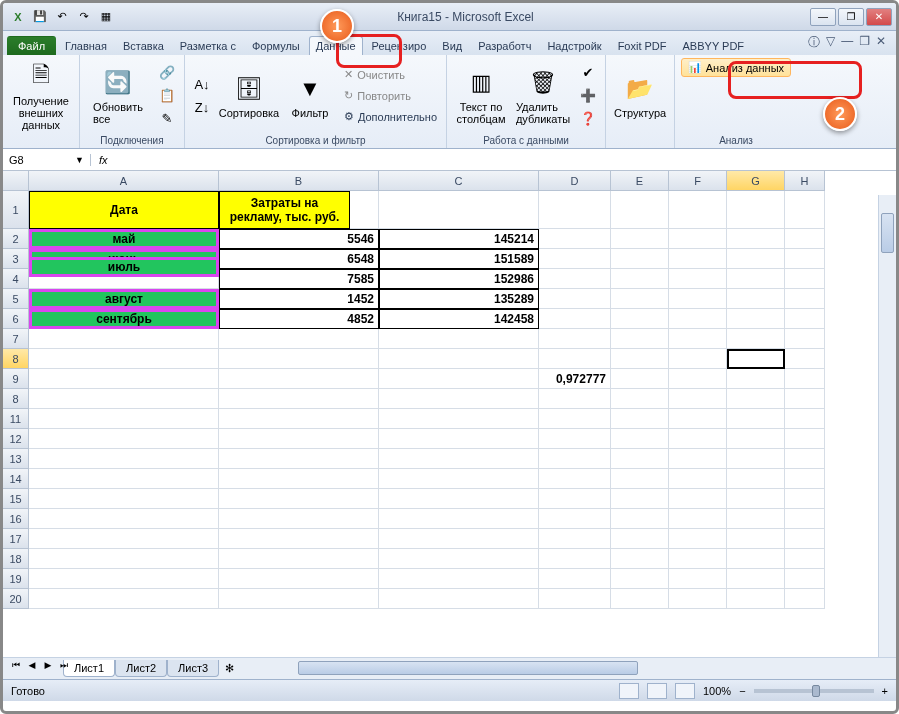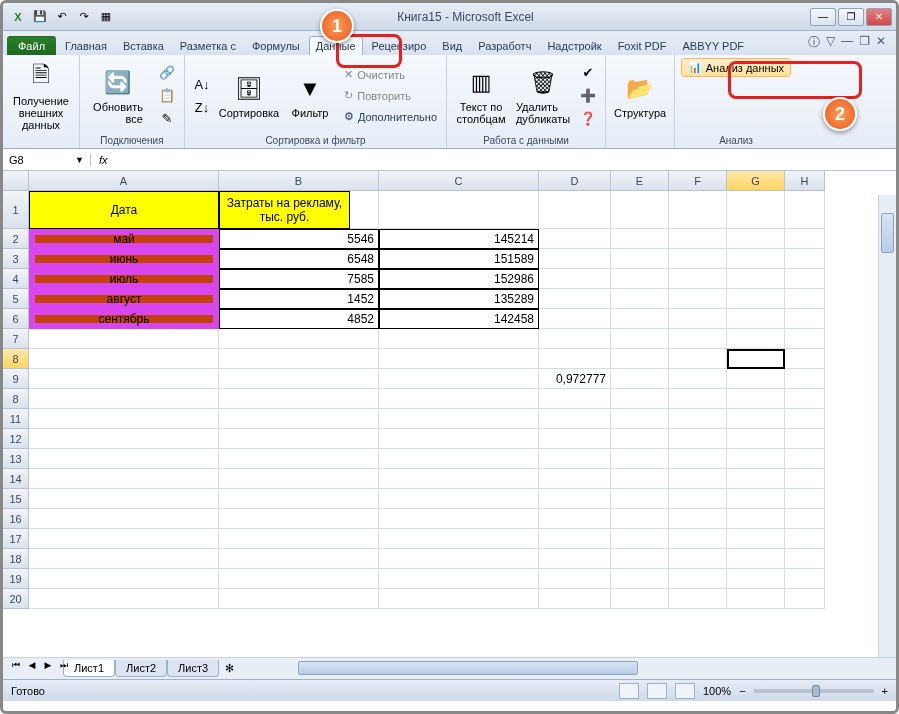--- a/index.html
+++ b/index.html
@@ -32,24 +32,24 @@
 .fx-input { flex: 1; }
 
 .grid-area { display: flex; height: 486px; position: relative; }
 .corner { width: 26px; height: 20px; background: linear-gradient(#f1f4f8,#dbe2ec); border-right: 1px solid #b7c3d3; border-bottom: 1px solid #b7c3d3; }
 .col-headers { display: flex; height: 20px; }
 .col-h { background: linear-gradient(#f1f4f8,#dbe2ec); border-right: 1px solid #b7c3d3; border-bottom: 1px solid #b7c3d3; text-align: center; font-size: 11px; line-height: 20px; color: #3a4a63; }
 .col-h.sel { background: linear-gradient(#ffe9a8,#ffd564); }
 .row-headers { width: 26px; }
 .row-h { background: linear-gradient(#f1f4f8,#dbe2ec); border-right: 1px solid #b7c3d3; border-bottom: 1px solid #b7c3d3; text-align: center; font-size: 11px; color: #3a4a63; display: flex; align-items: center; justify-content: center; }
 .row-h.sel { background: linear-gradient(#ffe9a8,#ffd564); }
-.cells { position: relative; }
+.cells { position: relative; font-weight: bold; }
 .cell { position: absolute; border-right: 1px solid #d6dde6; border-bottom: 1px solid #d6dde6; font-size: 12px; padding: 2px 4px; display: flex; align-items: center; }
 .hdr-yellow { background: #ffff00; justify-content: center; text-align: center; border: 1px solid #000; font-size: 12px; }
-.data-green { background: #c2410c; justify-content: center; border: 6px solid #d946ef; }
+.data-green { background: #22c55e; justify-content: center; border: 3px solid #d946ef; }
 .data-white { background: #fff; justify-content: flex-end; border: 1px solid #000; }
 .sel-cell { border: 2px solid #000 !important; }
 
 .scroll-v { position: absolute; right: 0; top: 192px; width: 18px; height: 472px; background: #e8eef6; border-left: 1px solid #c5d2e3; }
 .scroll-v .thumb { position: absolute; top: 18px; left: 2px; right: 2px; height: 40px; background: linear-gradient(#d8e3f2,#b9cce6); border: 1px solid #8fa2bc; border-radius: 2px; }
 .scroll-h-area { height: 22px; display: flex; border-top: 1px solid #c5d2e3; background: #e8eef6; }
 .sheet-tabs { display: flex; align-items: center; gap: 0; font-size: 11px; padding-left: 60px; }
 .sheet-nav { position: absolute; left: 6px; display: flex; gap: 2px; }
 .sheet-nav span { width: 14px; height: 14px; font-size: 9px; display: flex; align-items: center; justify-content: center; }
 .sheet-tab { padding: 2px 10px; background: #fff; border: 1px solid #9fb2cc; border-top: none; border-radius: 0 0 4px 4px; }
@@ -117,21 +117,21 @@
         <span style="text-align:center;white-space:pre-line">Получение
 внешних данных</span>
       </div>
     </div>
     <div class="group-label">&nbsp;</div>
   </div>
   <div class="group">
     <div class="group-body">
       <div class="big-btn">
         <span class="ico">🔄</span>
-        <span style="text-align:right;white-space:pre-line">Обновить
+        <span style="text-align:left;white-space:pre-line">Обновить
 все</span>
       </div>
       <div class="stack">
         <span class="small-btn">🔗</span>
         <span class="small-btn">📋</span>
         <span class="small-btn">✎</span>
       </div>
     </div>
     <div class="group-label">Подключения</div>
   </div>
@@ -414,21 +414,21 @@
         <div class="cell " style="left: 698px; top: 398px; width: 58px; height: 20px;"></div>
         <div class="cell " style="left: 756px; top: 398px; width: 40px; height: 20px;"></div>
         <div class="cell hdr-yellow" style="left: 0px; top: 0px; width: 190px; height: 38px; justify-content: center; white-space: normal; line-height: 1.2;">Дата</div>
         <div class="cell hdr-yellow" style="left: 190px; top: 0px; width: 131px; height: 38px; justify-content: center; white-space: normal; line-height: 1.2;">Затраты на рекламу, тыс. руб.</div>
         <div class="cell data-green" style="left: 0px; top: 38px; width: 190px; height: 20px; justify-content: center;">май</div>
         <div class="cell data-white" style="left: 190px; top: 38px; width: 160px; height: 20px; justify-content: flex-end;">5546</div>
         <div class="cell data-white" style="left: 350px; top: 38px; width: 160px; height: 20px; justify-content: flex-end;">145214</div>
         <div class="cell data-green" style="left: 0px; top: 58px; width: 190px; height: 20px; justify-content: center;">июнь</div>
         <div class="cell data-white" style="left: 190px; top: 58px; width: 160px; height: 20px; justify-content: flex-end;">6548</div>
         <div class="cell data-white" style="left: 350px; top: 58px; width: 160px; height: 20px; justify-content: flex-end;">151589</div>
-        <div class="cell data-green" style="left: 0px; top: 78px; width: 190px; height: 20px; justify-content: center;">июль</div>
+        <div class="cell data-green" style="left: 0px; top: 66px; width: 190px; height: 20px; justify-content: center;">июль</div>
         <div class="cell data-white" style="left: 190px; top: 78px; width: 160px; height: 20px; justify-content: flex-end;">7585</div>
         <div class="cell data-white" style="left: 350px; top: 78px; width: 160px; height: 20px; justify-content: flex-end;">152986</div>
         <div class="cell data-green" style="left: 0px; top: 98px; width: 190px; height: 20px; justify-content: center;">август</div>
         <div class="cell data-white" style="left: 190px; top: 98px; width: 160px; height: 20px; justify-content: flex-end;">1452</div>
         <div class="cell data-white" style="left: 350px; top: 98px; width: 160px; height: 20px; justify-content: flex-end;">135289</div>
         <div class="cell data-green" style="left: 0px; top: 118px; width: 190px; height: 20px; justify-content: center;">сентябрь</div>
         <div class="cell data-white" style="left: 190px; top: 118px; width: 160px; height: 20px; justify-content: flex-end;">4852</div>
         <div class="cell data-white" style="left: 350px; top: 118px; width: 160px; height: 20px; justify-content: flex-end;">142458</div>
         <div class="cell " style="left: 510px; top: 178px; width: 72px; height: 20px; justify-content: flex-end;">0,972777</div>
         <div class="cell sel-cell" style="left: 698px; top: 158px; width: 58px; height: 20px; background: rgb(255, 255, 255);"></div>

